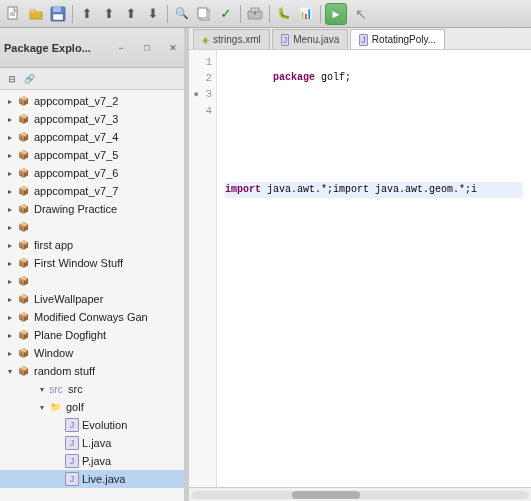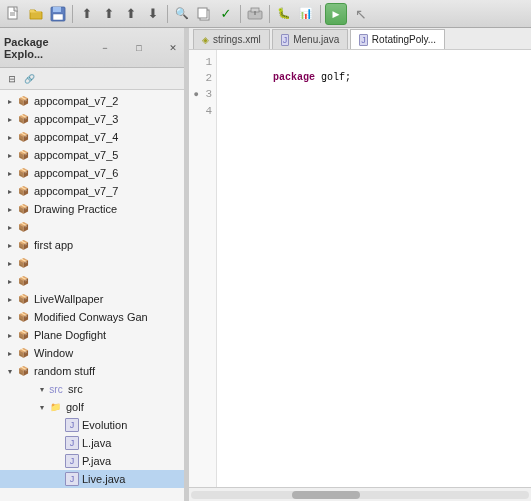--- a/index.html
+++ b/index.html
@@ -68,21 +68,21 @@
       overflow: hidden;
     }
 
     #pe-header {
       height: 40px;
       background: linear-gradient(to bottom, #e4e4e4, #d8d8d8);
       border-bottom: 1px solid #bbb;
       display: flex;
       align-items: center;
       padding: 16px 4px;
-      gap: 20px;
+      gap: 12px;
     }
     #pe-title {
       font-size: 11px;
       font-weight: bold;
       color: #333;
       flex: 1;
     }
     .pe-header-icon {
       width: 14px;
       height: 14px;
@@ -129,21 +129,21 @@
       cursor: pointer;
       white-space: nowrap;
       font-size: 11px;
       color: #222;
     }
     .tree-item.selected {
       background: #b8d4f0;
     }
 
     .tree-indent-1 { padding-left: 4px; }
-    .tree-indent-2 { padding-left: 36px; }
+    .tree-indent-2 { padding-left: 24px; margin-left: 12px; }
     .tree-indent-3 { padding-left: 36px; }
     .tree-indent-4 { padding-left: 52px; }
 
     .tree-arrow {
       width: 12px;
       height: 12px;
       display: inline-flex;
       align-items: center;
       justify-content: center;
       font-size: 8px;
@@ -406,20 +406,21 @@
         <span class="tree-icon icon-package">📦</span>
       </div>
       <div class="tree-item tree-indent-1">
         <span class="tree-arrow closed"></span>
         <span class="tree-icon icon-package">📦</span>
         <span>first app</span>
       </div>
       <div class="tree-item tree-indent-1">
         <span class="tree-arrow closed"></span>
         <span class="tree-icon icon-package">📦</span>
+        <span>First Window Stuff</span>
       </div>
       <div class="tree-item tree-indent-1">
         <span class="tree-arrow closed"></span>
         <span class="tree-icon icon-package">📦</span>
       </div>
       <div class="tree-item tree-indent-1">
         <span class="tree-arrow closed"></span>
         <span class="tree-icon icon-package">📦</span>
         <span>LiveWallpaper</span>
       </div>
@@ -501,20 +502,21 @@
         <div>
           <span style="color:#888; font-size:9px;">●</span> 3
         </div>
         <div>4</div>
       </div>
       <div id="code-area">
         <span><span class="kw-keyword">package</span> golf;</span>
         <br>
         <span></span>
         <br>
+        <span class="line-highlight"><span class="kw-keyword">import</span> java.awt.*;import java.awt.geom.*;i</span>
         <br>
         <span></span>
       </div>
     </div>
 
     <div id="editor-scrollbar-h">
       <div class="scrollbar-track">
         <div class="scrollbar-thumb"></div>
       </div>
     </div>

